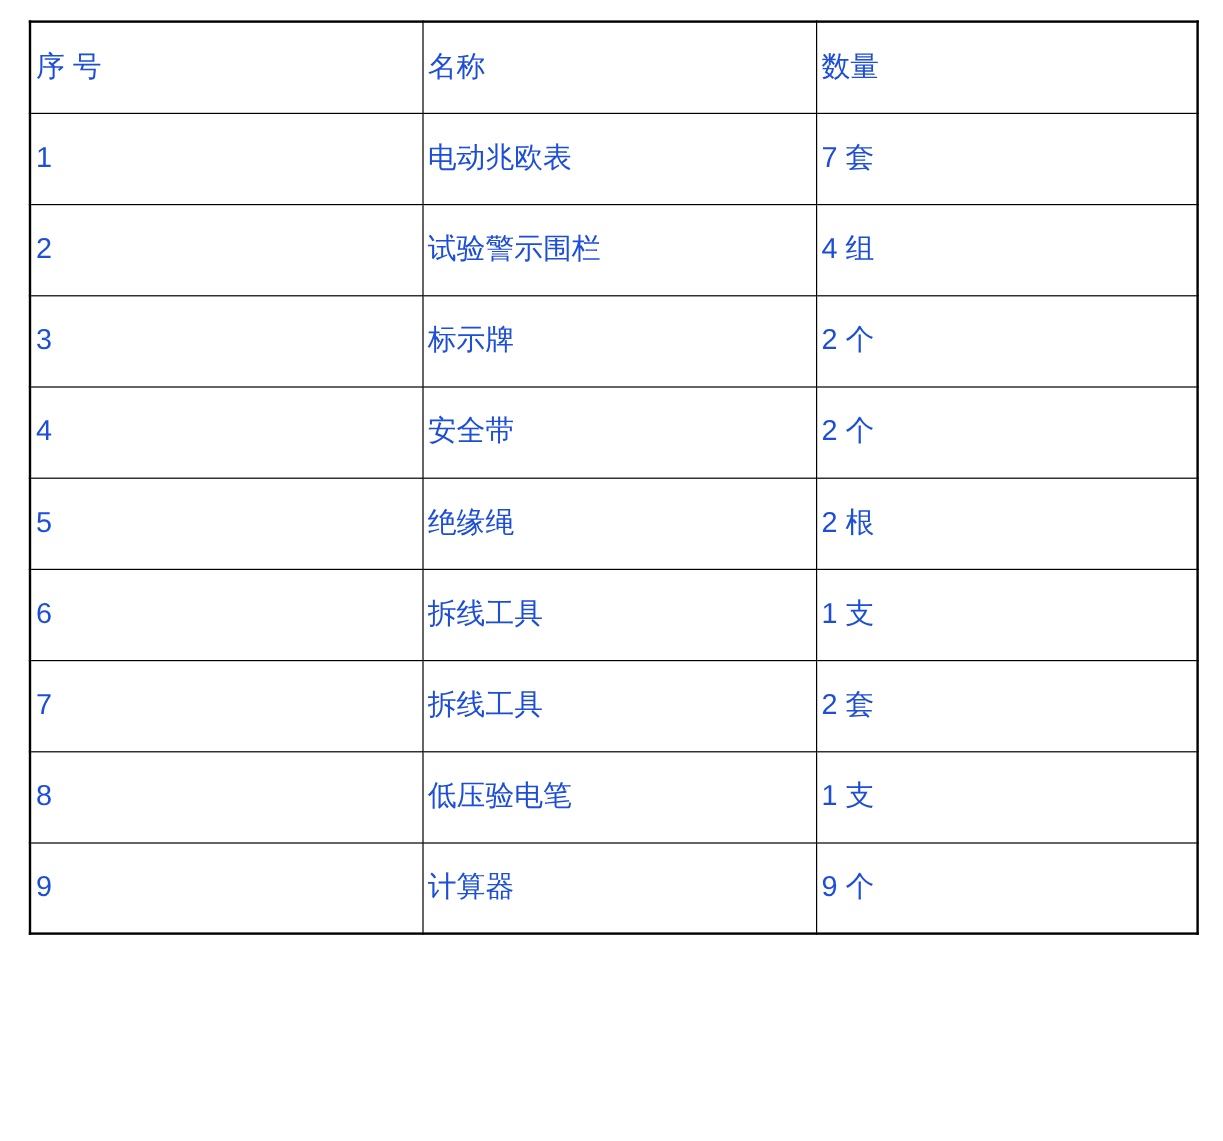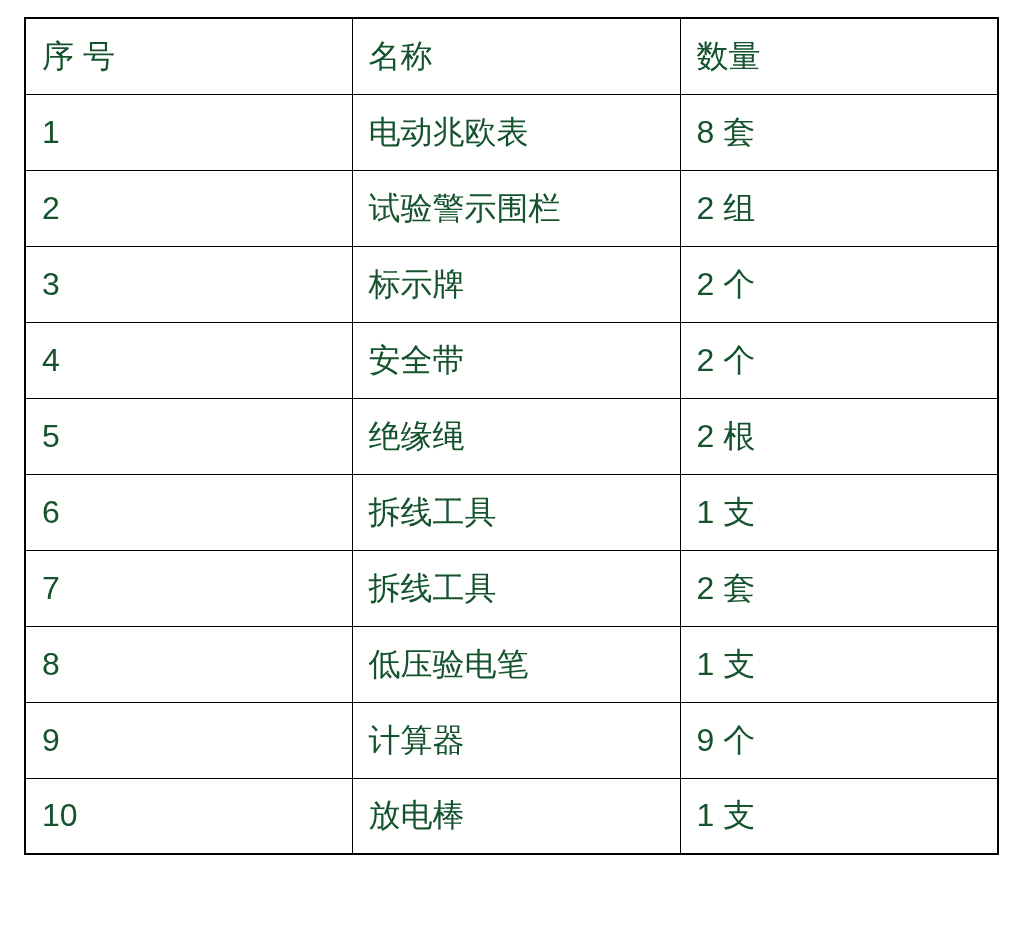--- a/index.html
+++ b/index.html
@@ -27,24 +27,24 @@
     width: 973px;
     border-collapse: collapse;
     table-layout: fixed;
     border: 2px solid #000000;
   }
   table.equip-table td {
     border: 1.5px solid #000000;
     height: 76px;
     box-sizing: border-box;
     vertical-align: middle;
-    font-size: 32px;
+    font-size: 24px;
     line-height: 1.15;
-    color: #14532d;
-    padding: 16px;
+    color: #1d4ed8;
+    padding: 4px;
     overflow: hidden;
     white-space: nowrap;
   }
   td.col-serial { padding-left: 60px; }
   td.col-name   { padding-left: 58px; }
   td.col-qty    { padding-left: 56px; }
   td.align-top  { vertical-align: top; padding-top: 9px; }
 </style>
 </head>
 <body>
@@ -58,26 +58,26 @@
     </colgroup>
     <tbody>
       <tr>
         <td class="col-serial">序 号</td>
         <td class="col-name">名称</td>
         <td class="col-qty">数量</td>
       </tr>
       <tr>
         <td class="col-serial">1</td>
         <td class="col-name">电动兆欧表</td>
-        <td class="col-qty">8 套</td>
+        <td class="col-qty">7 套</td>
       </tr>
       <tr>
         <td class="col-serial">2</td>
         <td class="col-name">试验警示围栏</td>
-        <td class="col-qty">2 组</td>
+        <td class="col-qty">4 组</td>
       </tr>
       <tr>
         <td class="col-serial">3</td>
         <td class="col-name">标示牌</td>
         <td class="col-qty">2 个</td>
       </tr>
       <tr>
         <td class="col-serial">4</td>
         <td class="col-name">安全带</td>
         <td class="col-qty">2 个</td>
@@ -100,20 +100,15 @@
       <tr>
         <td class="col-serial">8</td>
         <td class="col-name">低压验电笔</td>
         <td class="col-qty">1 支</td>
       </tr>
       <tr>
         <td class="col-serial">9</td>
         <td class="col-name">计算器</td>
         <td class="col-qty">9 个</td>
       </tr>
-      <tr>
-        <td class="col-serial">10</td>
-        <td class="col-name">放电棒</td>
-        <td class="col-qty">1 支</td>
-      </tr>
     </tbody>
   </table>
 </div>
 
 </body></html>

